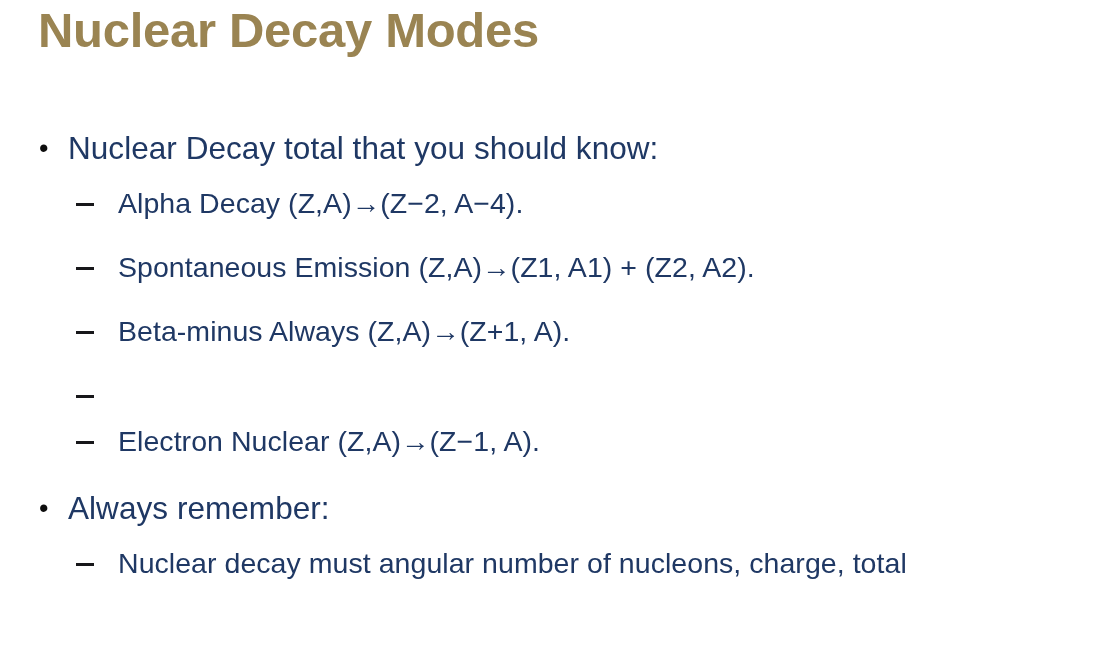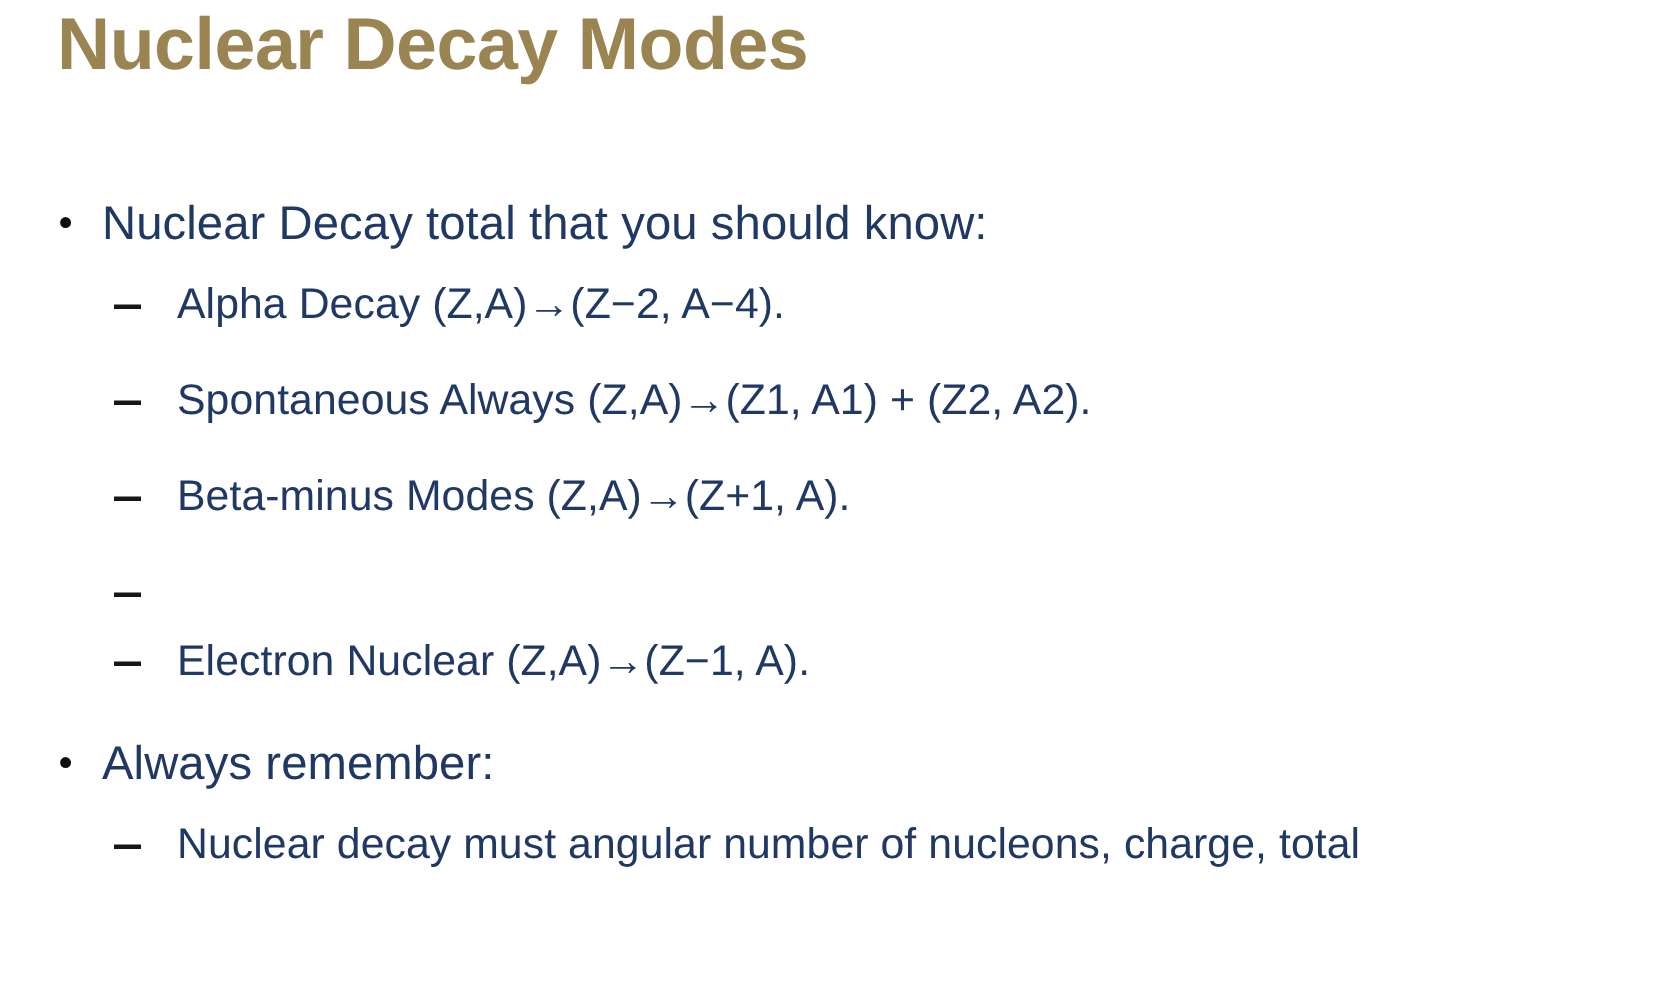--- a/index.html
+++ b/index.html
@@ -122,28 +122,28 @@
       <span class="l2-marker">
         <span class="dash"></span>
       </span>
       <span class="l2-text">Alpha Decay (Z,A)→(Z−2, A−4).</span>
     </div>
 
     <div class="l2-row">
       <span class="l2-marker">
         <span class="dash"></span>
       </span>
-      <span class="l2-text">Spontaneous Always (Z,A)→(Z1, A1) + (Z2, A2).</span>
+      <span class="l2-text">Spontaneous Emission (Z,A)→(Z1, A1) + (Z2, A2).</span>
     </div>
 
     <div class="l2-row">
       <span class="l2-marker">
         <span class="dash"></span>
       </span>
-      <span class="l2-text">Beta-minus Modes (Z,A)→(Z+1, A).</span>
+      <span class="l2-text">Beta-minus Always (Z,A)→(Z+1, A).</span>
     </div>
 
     <div class="l2-row">
       <span class="l2-marker">
         <span class="dash"></span>
       </span>
     </div>
 
     <div class="l2-row">
       <span class="l2-marker">

